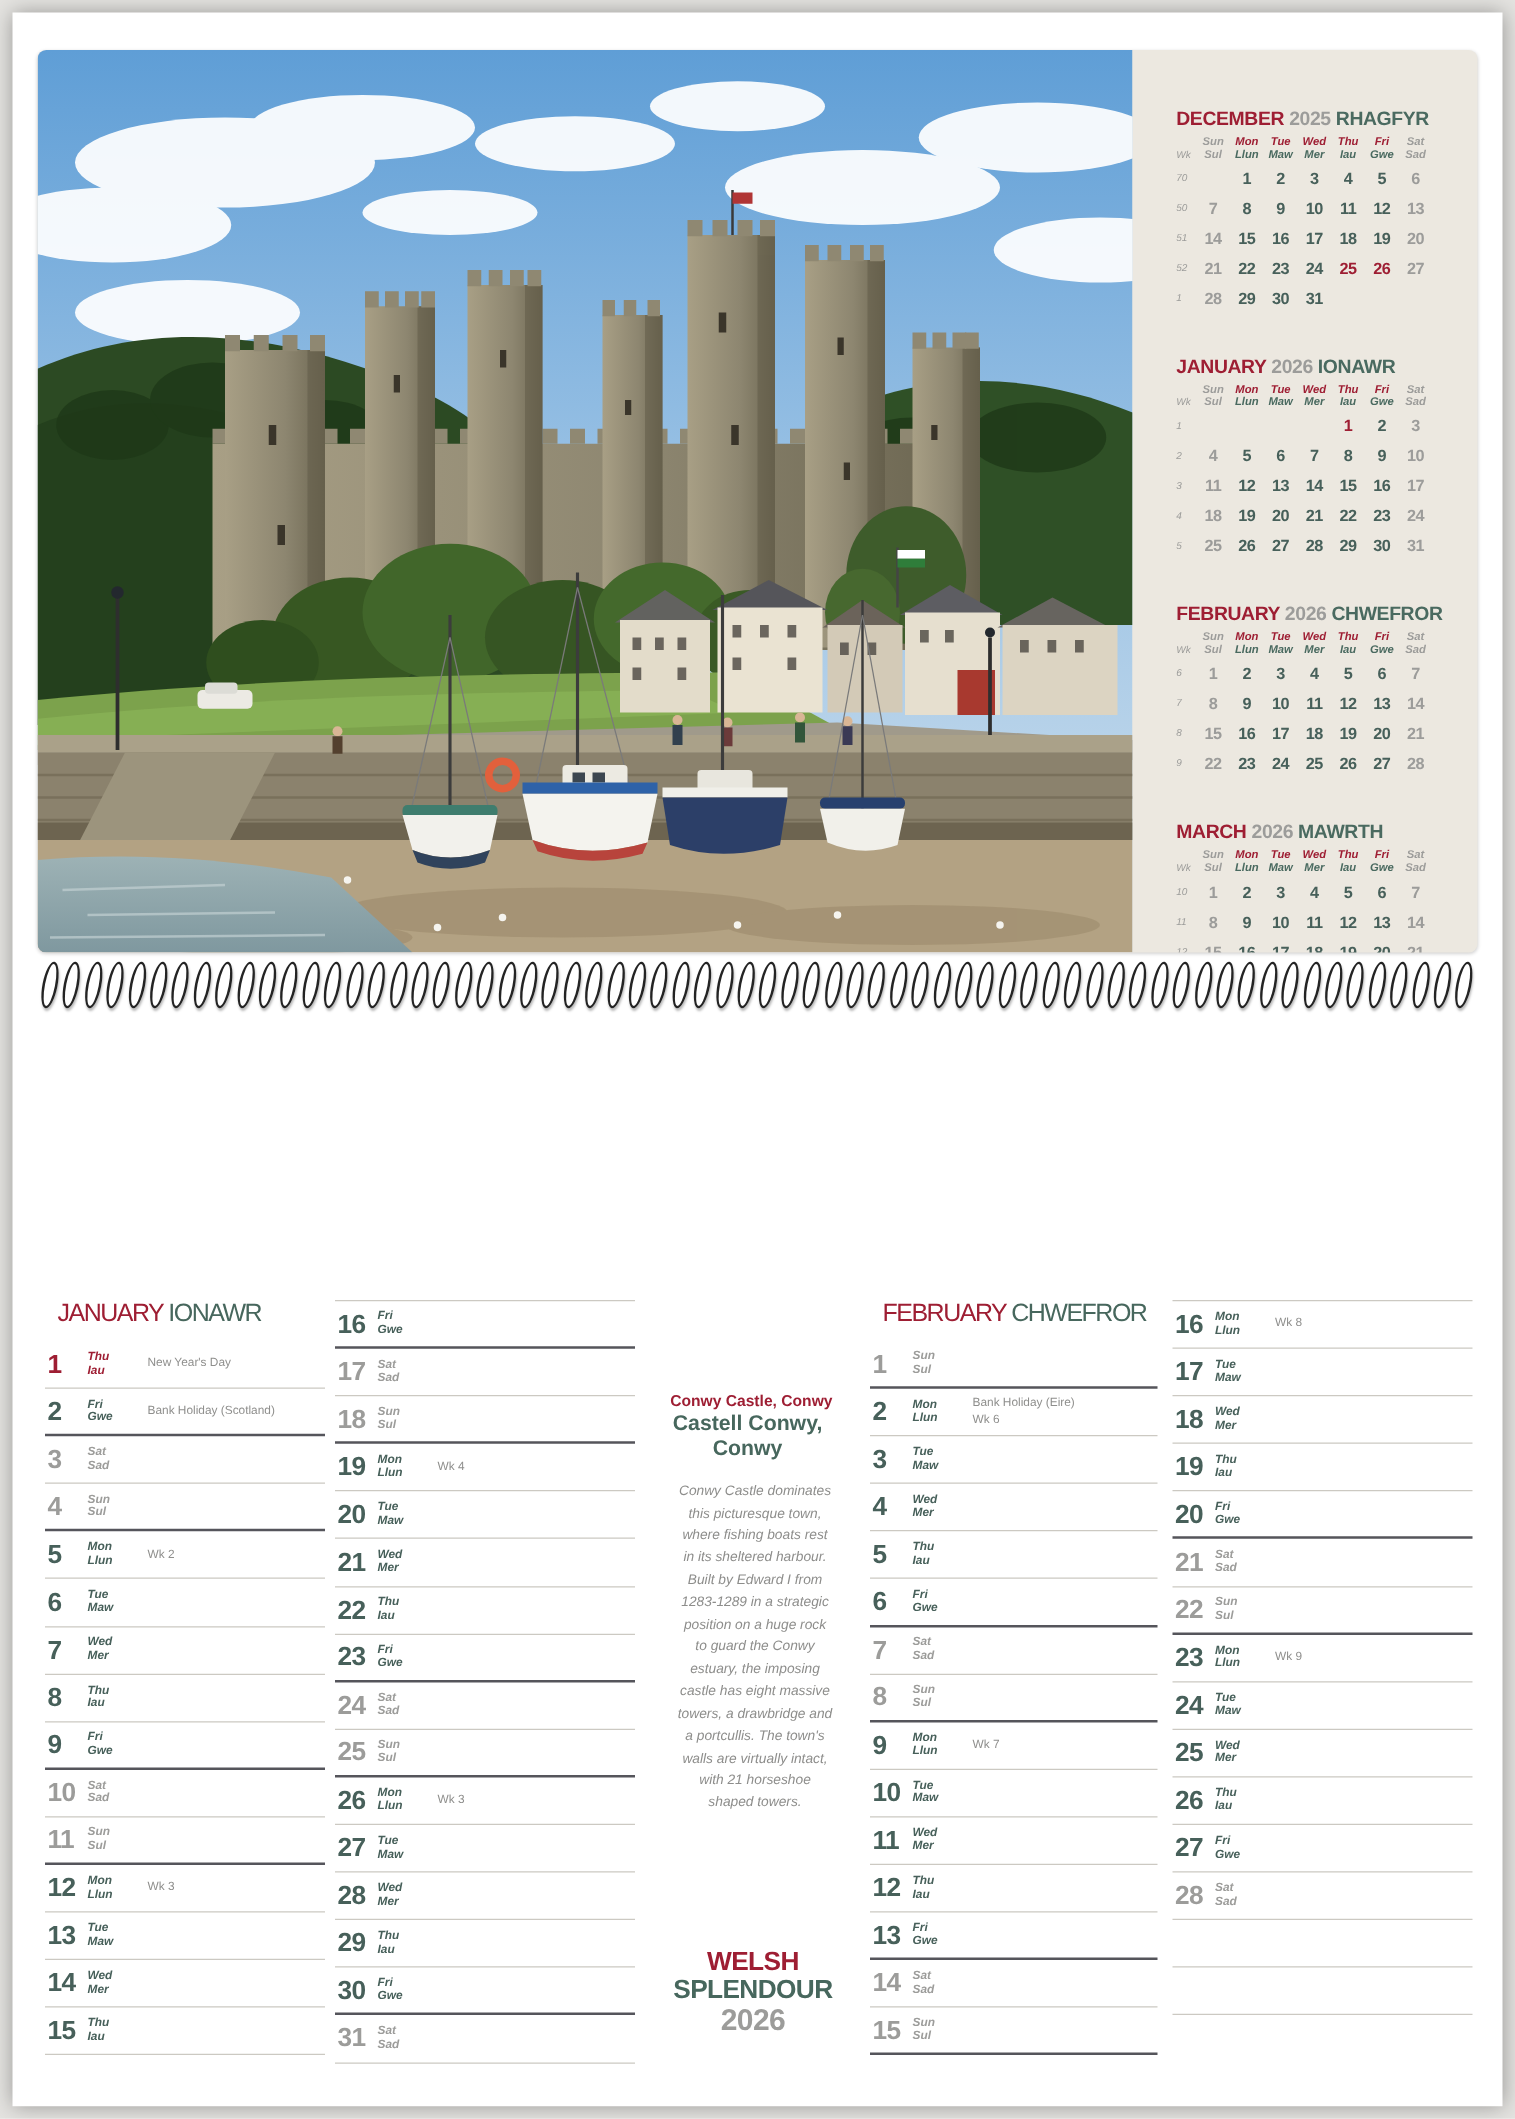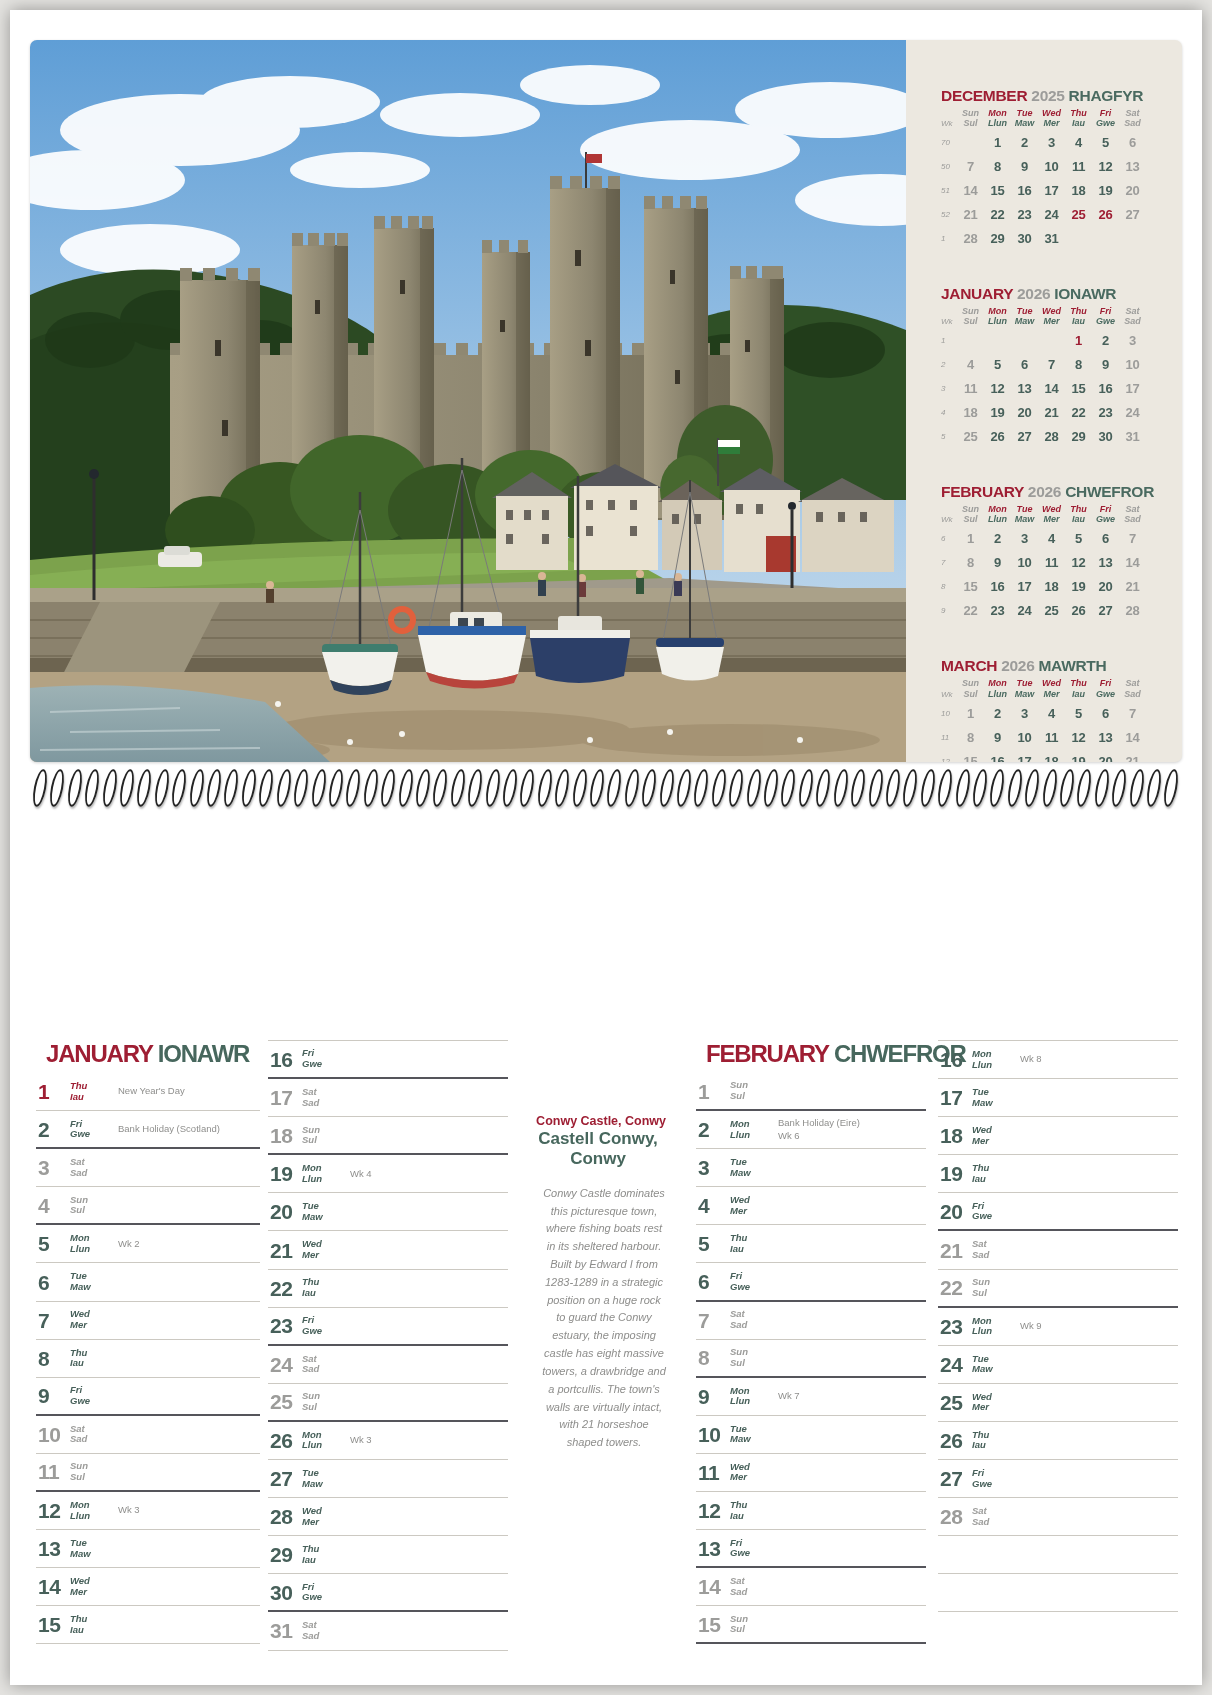--- a/index.html
+++ b/index.html
@@ -31,21 +31,21 @@
   .spiral{position:absolute;left:24px;top:756px;width:1144px;height:44px;display:flex;
           justify-content:space-between;align-items:center;}
   .loop{width:8px;height:34px;border:2.5px solid #242424;border-radius:50%;
         transform:rotate(11deg);box-shadow:1px 2px 2px rgba(0,0,0,.28), inset 1px 0 0 rgba(255,255,255,.35);}
 
   
   .bottom{position:absolute;left:20px;top:1030px;width:1160px;height:630px;}
   .pcol{position:absolute;top:0;}
   #jan-a{left:6px;width:224px;} #jan-b{left:238px;width:240px;}
   #feb-a{left:666px;width:230px;} #feb-b{left:908px;width:240px;}
-  .phead{height:33px;font-size:24px;font-weight:700;letter-spacing:-1.2px;white-space:nowrap;padding-left:10px;}
+  .phead{height:33px;font-size:20px;font-weight:400;letter-spacing:-1.2px;white-space:nowrap;padding-left:10px;}
   .phead .re{color:#9e1e33;} .phead .te{color:#47675d;}
   .prows.topline{border-top:1px solid #ccc9c2;}
   .prow{height:38.1px;box-sizing:border-box;display:grid;grid-template-columns:34px 48px 1fr;
         align-items:center;border-bottom:1px solid #ccc9c2;}
   .prow.heavy{border-bottom:2px solid #55555b;}
   .prow .pd{font-size:21px;font-weight:800;line-height:1;letter-spacing:-.5px;padding-left:2px;}
   .prow .plab{font-size:9.5px;font-style:italic;font-weight:700;line-height:1.12;}
   .prow .plab span{display:block;}
   .prow .pnote{font-size:9.5px;color:#8f8f8d;text-align:left;line-height:1.3;padding-right:2px;}
   .prow .wd{color:#47605a;} .prow .we{color:#9c9c9a;} .prow .hol{color:#9e1e33;}
@@ -941,20 +941,25 @@
             </div>
             <div class="pnote"></div>
           </div>
         </div>
     </div>
 
     <div class="caption">
       <div class="cap-t1">Conwy Castle, Conwy</div>
       <div class="cap-t2">Castell Conwy, Conwy</div>
       <div class="cap-body">Conwy Castle dominates this picturesque town, where fishing boats rest in its sheltered harbour. Built by Edward I from 1283-1289 in a strategic position on a huge rock to guard the Conwy estuary, the imposing castle has eight massive towers, a drawbridge and a portcullis. The town's walls are virtually intact, with 21 horseshoe shaped towers.</div>
+      <div class="logo">
+        <span class="l1">WELSH</span>
+        <span class="l2">SPLENDOUR</span>
+        <span class="l3">2026</span>
+      </div>
     </div>
 
     <div class="pcol" id="feb-a">
       <div class="phead">
         <span class="re">FEBRUARY</span>
         <span class="te">CHWEFROR</span>
       </div>
       <div class="prows">
           <div class="prow heavy">
             <div class="pd we">1</div>

